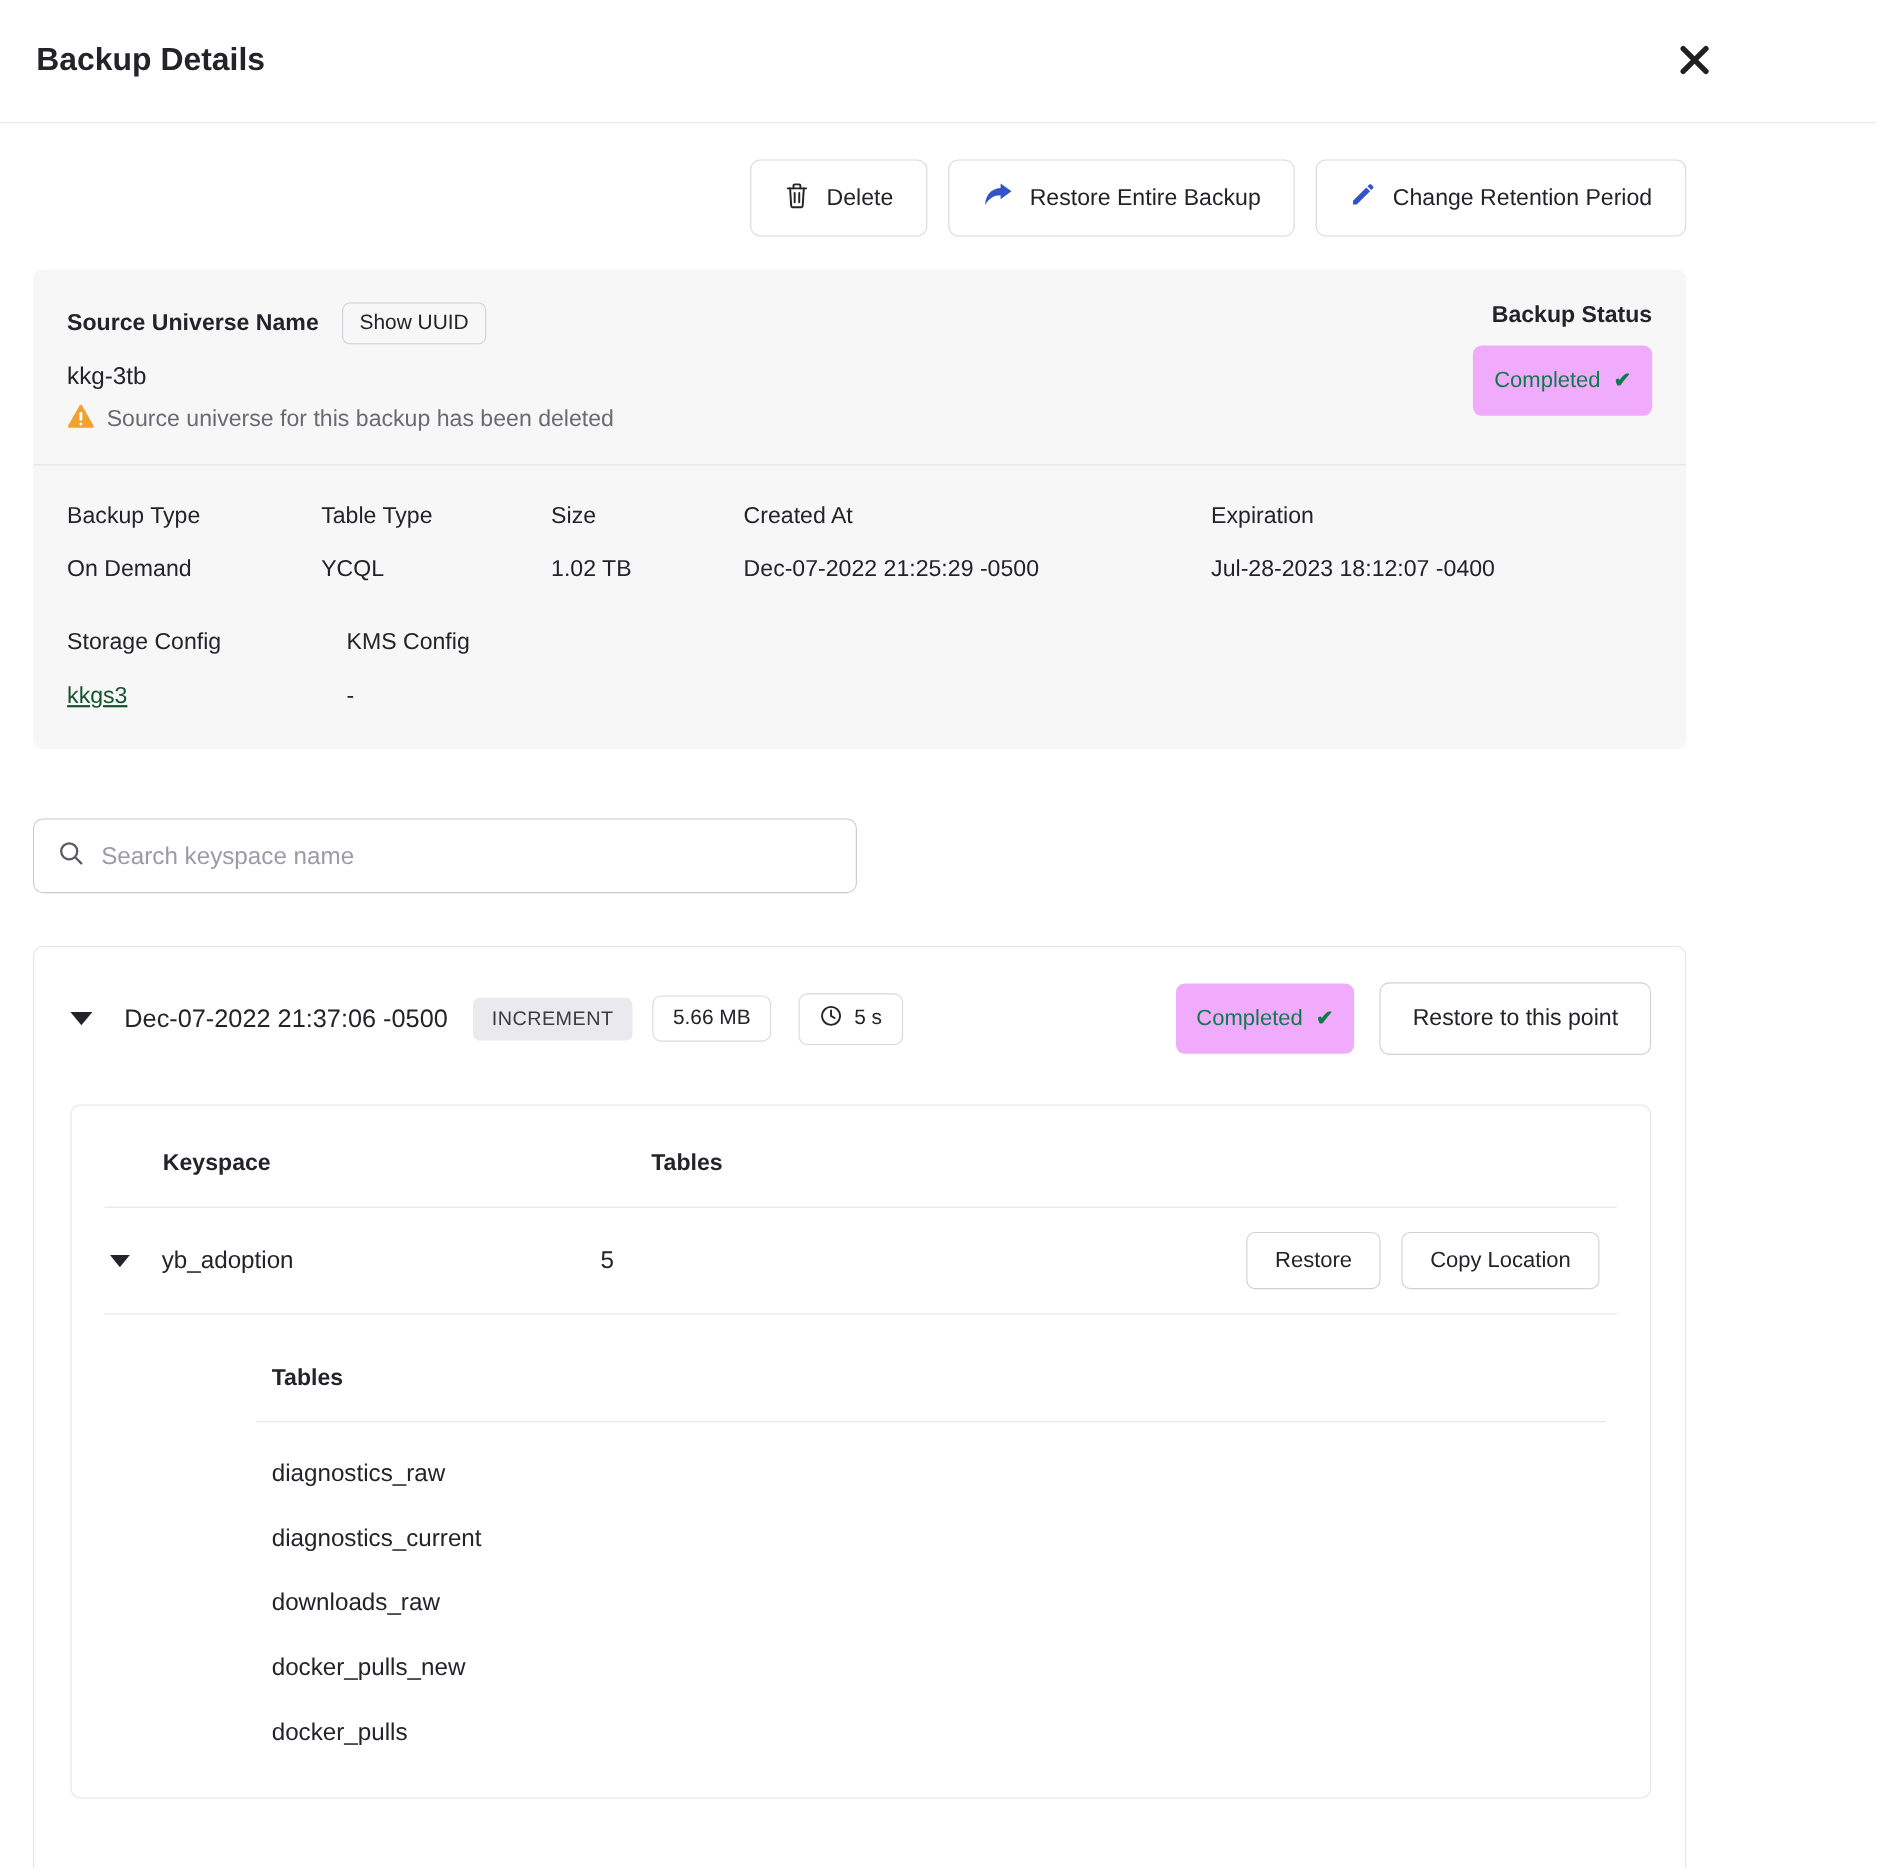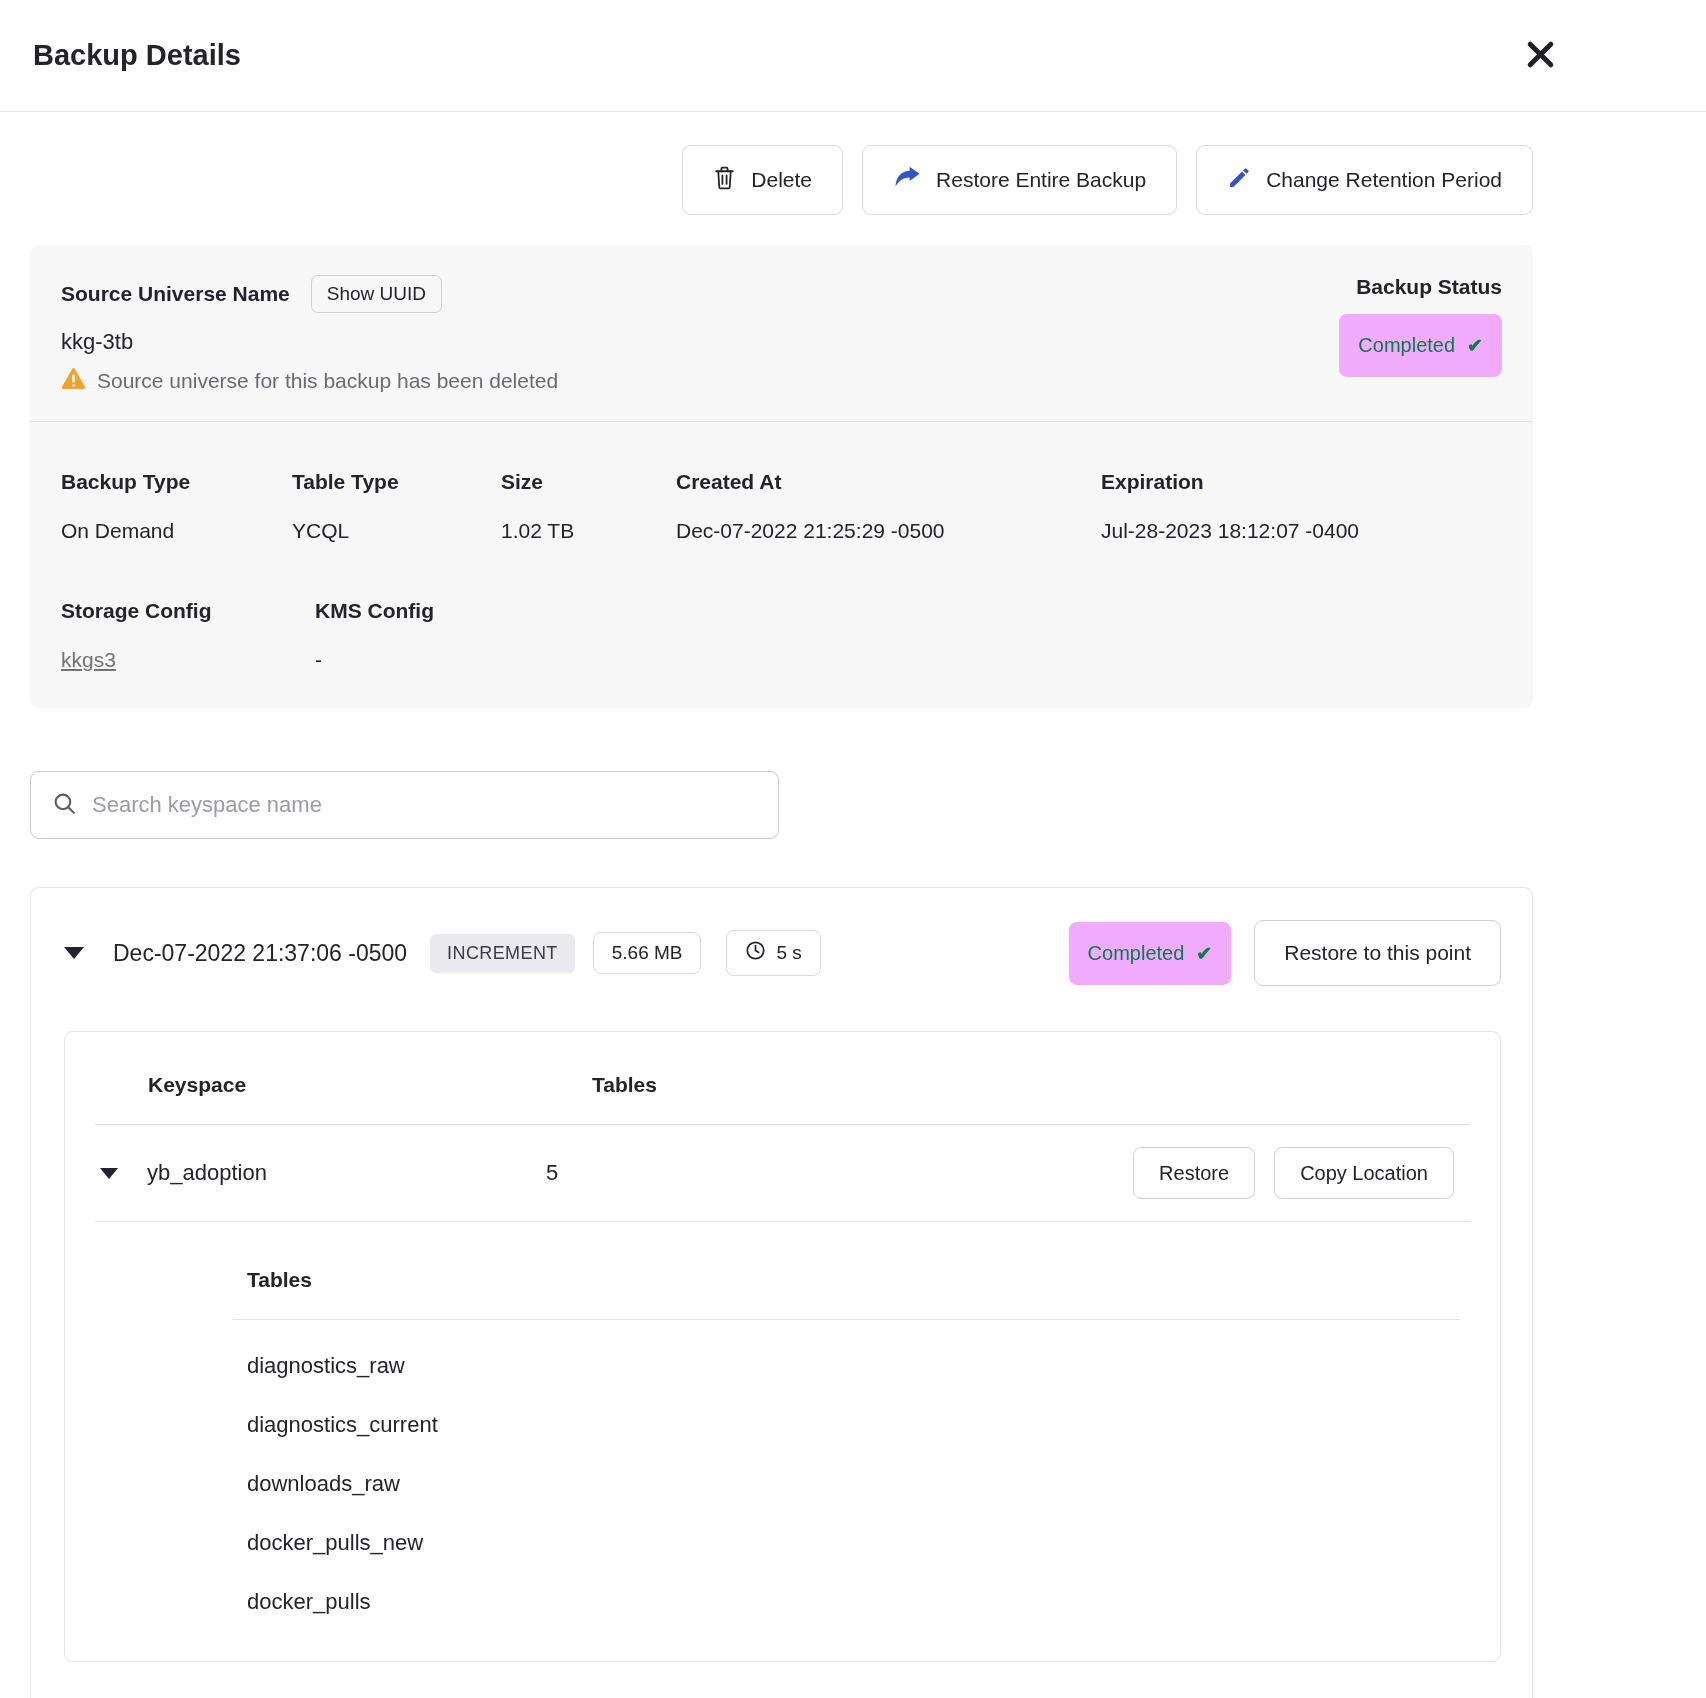--- a/index.html
+++ b/index.html
@@ -77,24 +77,24 @@
     background: #f0abfc; color: #0d7a4a;
     font-size: 20px; padding: 20px 19px; border-radius: 8px;
   }
   .badge-success .check { font-weight: 700; font-size: 19px; }
 
   .summary-divider { border-top: 1px solid #e3e3e7; }
 
   .summary-fields { padding: 34px 31px 36px 31px; }
   .fields-grid { display: grid; grid-template-columns: 231px 209px 175px 425px 1fr; }
   .fields-grid2 { display: grid; grid-template-columns: 254px 1fr; margin-top: 42px; }
-  .f-label { font-size: 21px; font-weight: 700; margin-top: 14px; }
+  .f-label { font-size: 21px; font-weight: 400; }
   .f-value { font-size: 21px; margin-top: 25px; }
   .link-orange {
-    color: #737373; text-decoration: underline; cursor: pointer;
+    color: #14532d; text-decoration: underline; cursor: pointer;
     display: inline-block;
   }
 
   
   .search-box {
     margin: 63px 0 0 30px;
     width: 749px; height: 68px;
     border: 1px solid #c9c9d1;
     border-radius: 9px;
     display: flex; align-items: center;

